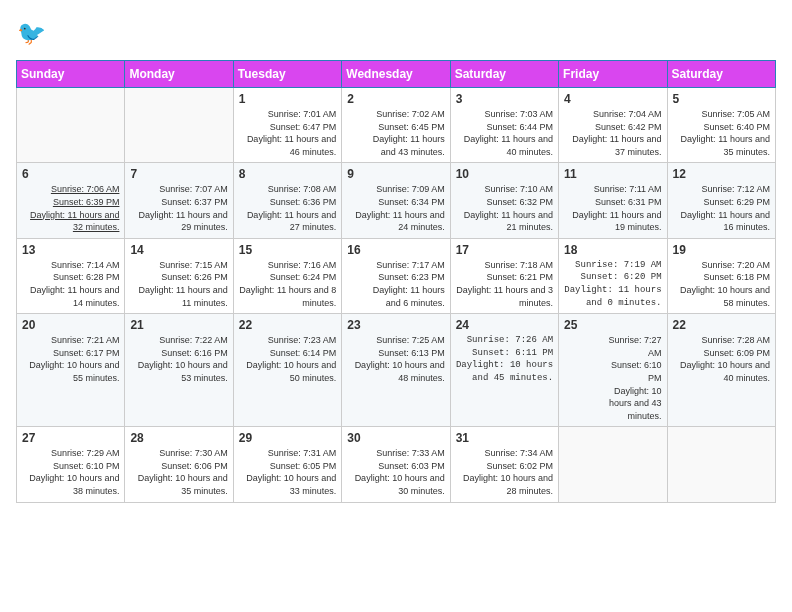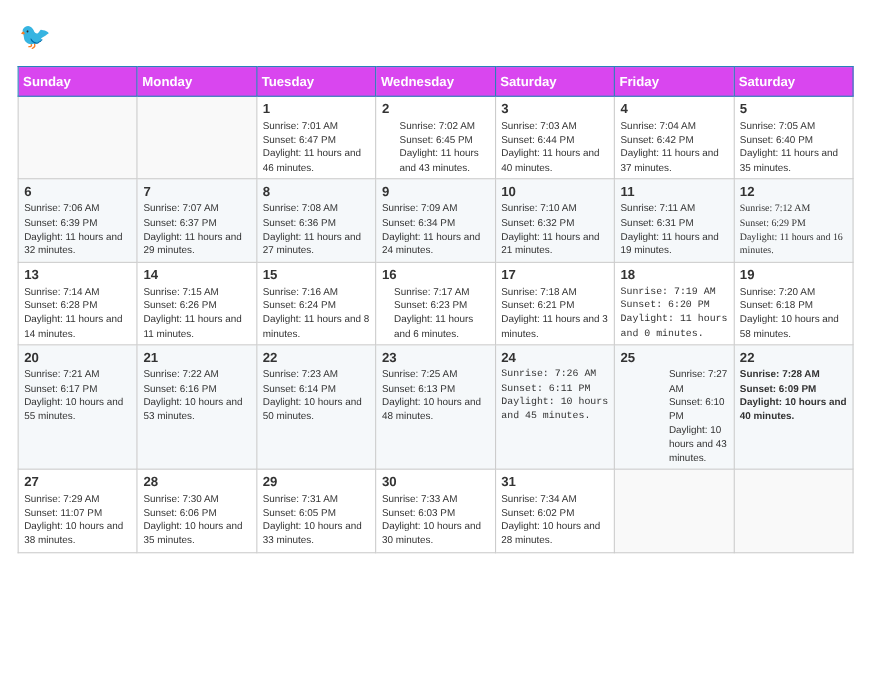--- a/index.html
+++ b/index.html
@@ -59,20 +59,21 @@
     .day-num {
       font-size: 12px;
       font-weight: bold;
       display: block;
       margin-bottom: 2px;
     }
     .day-info {
       font-size: 9px;
       line-height: 1.4;
       color: #333;
+      text-align: right;
     }
     .empty-cell {
       background: #f9f9f9 !important;
     }
     .logo-container {
       display: flex;
       align-items: center;
       gap: 2px;
     }
     .logo-icon {
@@ -157,21 +158,21 @@
         <td>
           <span class="day-num">5</span>
           <div class="day-info" style="white-space: pre-line;">Sunrise: 7:05 AM
 Sunset: 6:40 PM
 Daylight: 11 hours and 35 minutes.</div>
         </td>
       </tr>
       <tr>
         <td>
           <span class="day-num">6</span>
-          <div class="day-info" style="white-space: pre-line;">Sunrise: 7:06 AM
+          <div class="day-info" style="white-space: pre-line; text-decoration: underline;">Sunrise: 7:06 AM
 Sunset: 6:39 PM
 Daylight: 11 hours and 32 minutes.</div>
         </td>
         <td>
           <span class="day-num">7</span>
           <div class="day-info" style="white-space: pre-line;">Sunrise: 7:07 AM
 Sunset: 6:37 PM
 Daylight: 11 hours and 29 minutes.</div>
         </td>
         <td>
@@ -193,21 +194,21 @@
 Daylight: 11 hours and 21 minutes.</div>
         </td>
         <td>
           <span class="day-num">11</span>
           <div class="day-info" style="white-space: pre-line;">Sunrise: 7:11 AM
 Sunset: 6:31 PM
 Daylight: 11 hours and 19 minutes.</div>
         </td>
         <td>
           <span class="day-num">12</span>
-          <div class="day-info" style="white-space: pre-line; font-family: Liberation Serif, serif;">Sunrise: 7:12 AM
+          <div class="day-info" style="white-space: pre-line;">Sunrise: 7:12 AM
 Sunset: 6:29 PM
 Daylight: 11 hours and 16 minutes.</div>
         </td>
       </tr>
       <tr>
         <td>
           <span class="day-num">13</span>
           <div class="day-info" style="white-space: pre-line;">Sunrise: 7:14 AM
 Sunset: 6:28 PM
 Daylight: 11 hours and 14 minutes.</div>
@@ -281,30 +282,30 @@
 Daylight: 10 hours and 45 minutes.</div>
         </td>
         <td>
           <span class="day-num">25</span>
           <div class="day-info" style="white-space: pre-line; margin-left: 44px;">Sunrise: 7:27 AM
 Sunset: 6:10 PM
 Daylight: 10 hours and 43 minutes.</div>
         </td>
         <td>
           <span class="day-num">22</span>
-          <div class="day-info" style="white-space: pre-line; font-weight: bold;">Sunrise: 7:28 AM
+          <div class="day-info" style="white-space: pre-line;">Sunrise: 7:28 AM
 Sunset: 6:09 PM
 Daylight: 10 hours and 40 minutes.</div>
         </td>
       </tr>
       <tr>
         <td>
           <span class="day-num">27</span>
           <div class="day-info" style="white-space: pre-line;">Sunrise: 7:29 AM
-Sunset: 11:07 PM
+Sunset: 6:10 PM
 Daylight: 10 hours and 38 minutes.</div>
         </td>
         <td>
           <span class="day-num">28</span>
           <div class="day-info" style="white-space: pre-line;">Sunrise: 7:30 AM
 Sunset: 6:06 PM
 Daylight: 10 hours and 35 minutes.</div>
         </td>
         <td>
           <span class="day-num">29</span>

